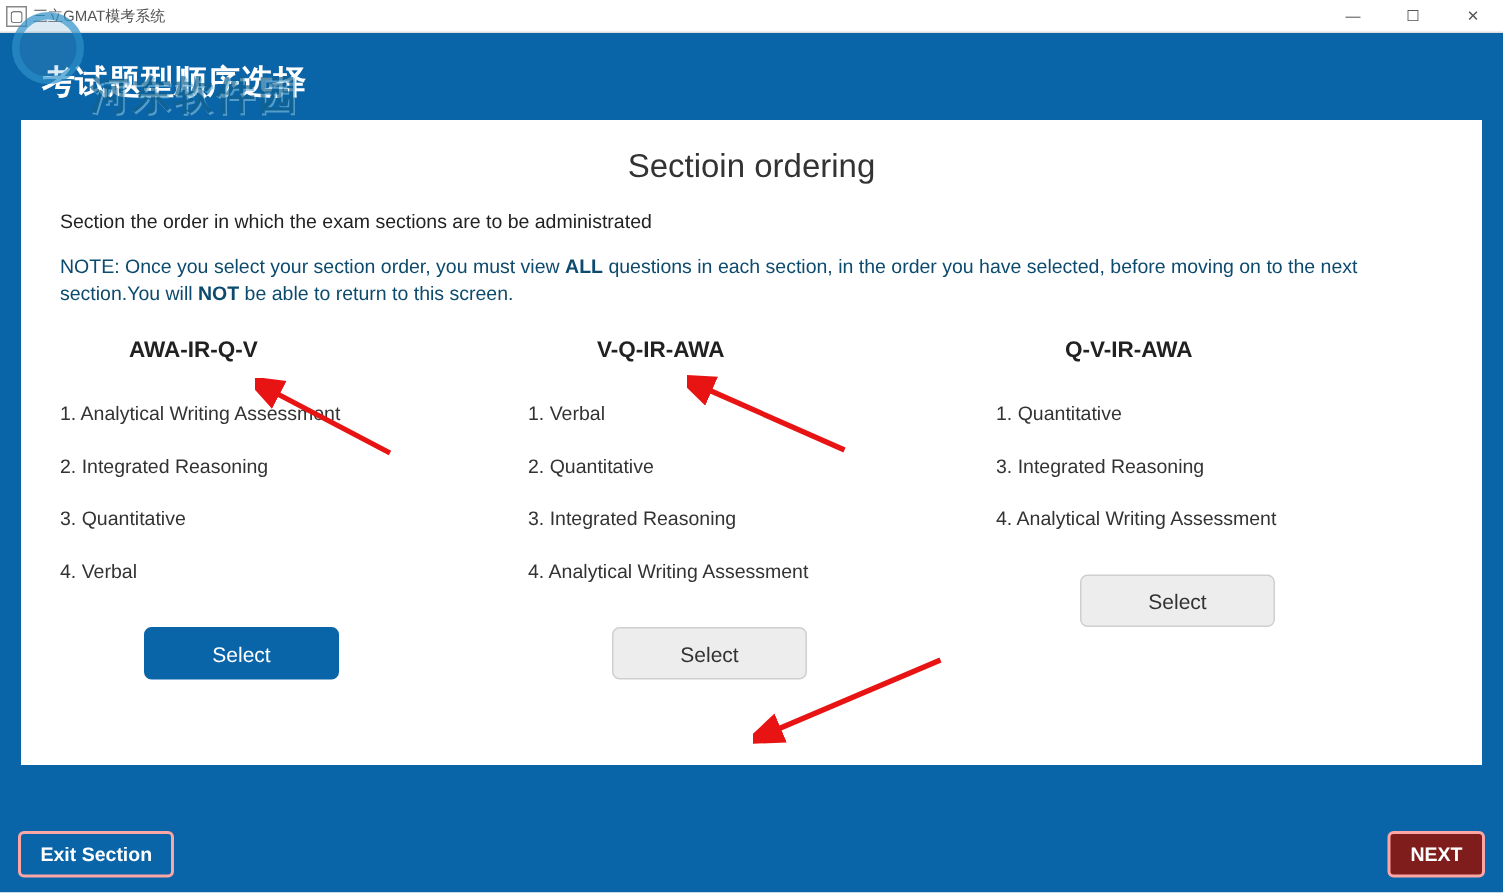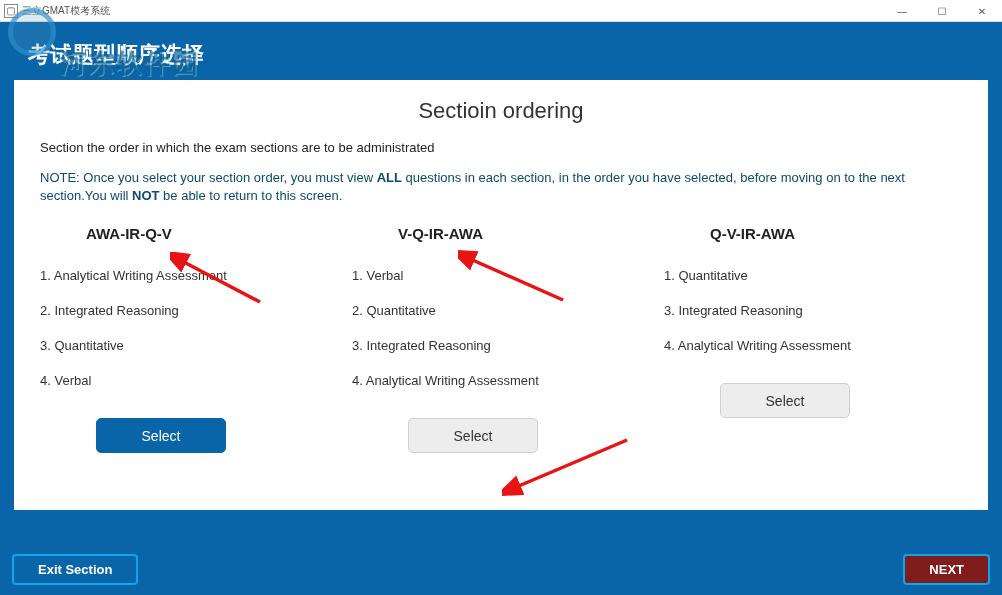--- a/index.html
+++ b/index.html
@@ -150,24 +150,24 @@
       color: #333;
       border: 1px solid #cfcfcf;
     }
     .bottom-bar {
       display: flex;
       justify-content: space-between;
       align-items: center;
       padding: 8px 4px 2px 4px;
     }
     .bb-btn {
-      border: 2px solid #0ea5e9;
+      border: 2px solid #fca5a5;
       color: #fff;
       border-radius: 4px;
-      padding: 6px 24px;
+      padding: 6px 13px;
       font-size: 13px;
       font-weight: bold;
       cursor: pointer;
       background: transparent;
       margin-top: 36px;
     }
     .bb-btn.next {
       background: #7f1d1d;
     }
     .arrow {

